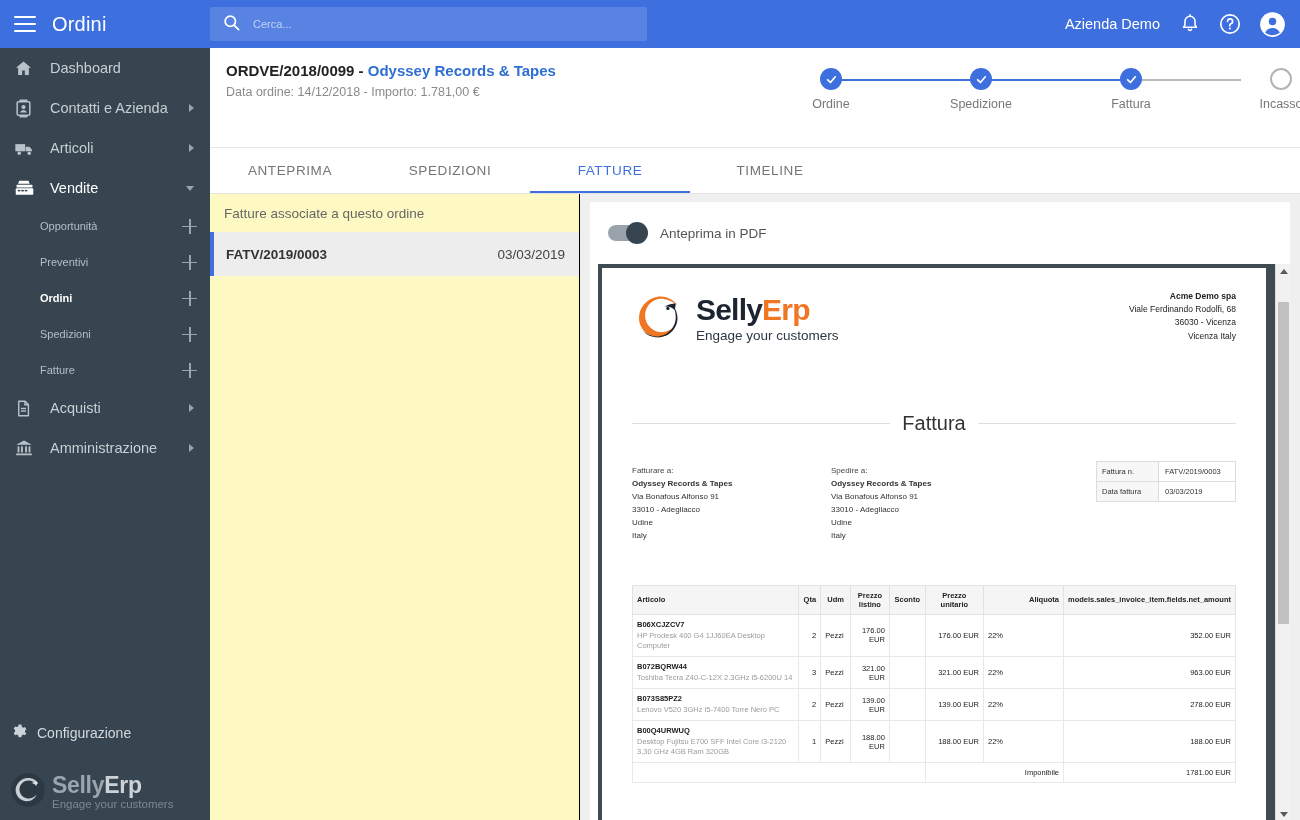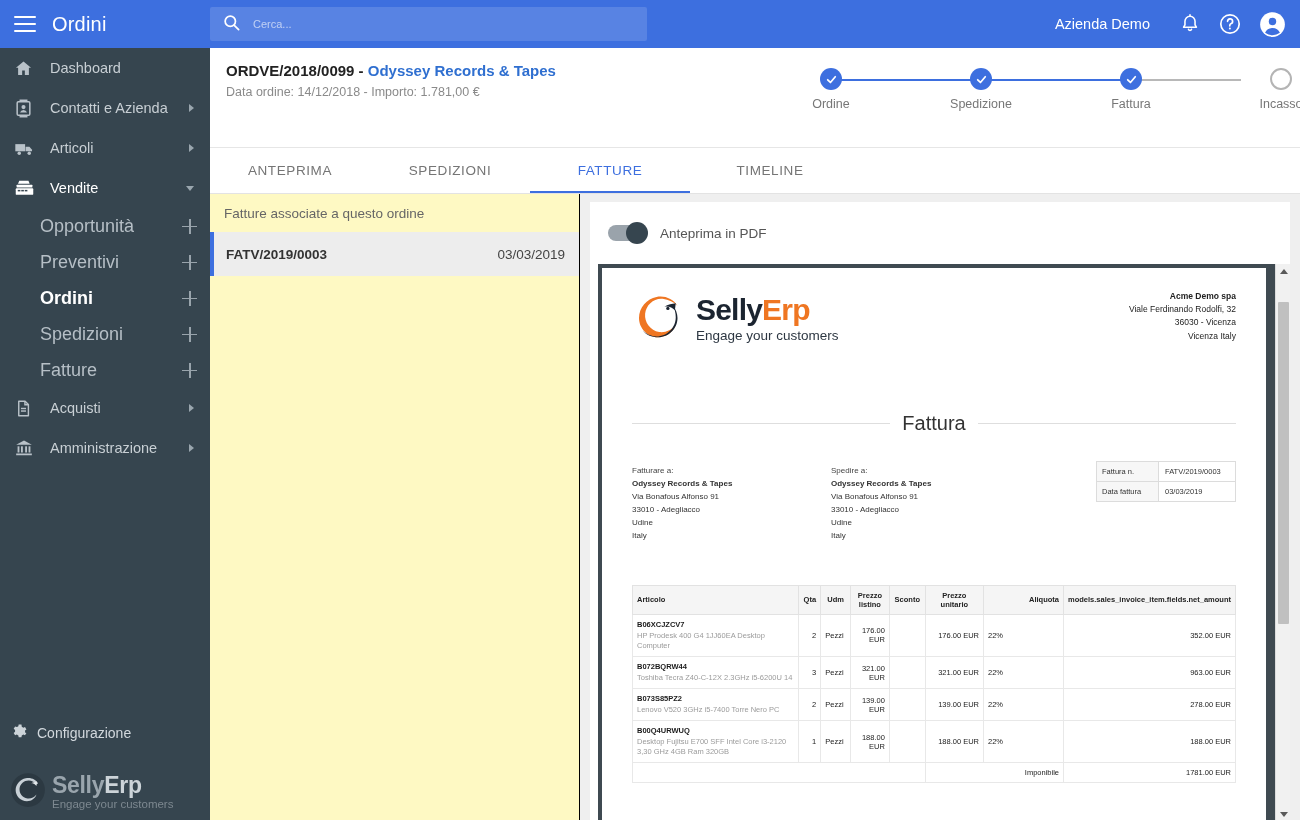--- a/index.html
+++ b/index.html
@@ -35,21 +35,21 @@
   .search-input {
     background: transparent; border: none; outline: none;
     color: #fff; font-size: 11px; margin-left: 12px; width: 360px;
     font-family: "Liberation Sans", sans-serif;
   }
   .search-input::placeholder { color: rgba(255,255,255,0.62); }
   .topbar-right {
     position: absolute; right: 14px; top: 0; height: 48px;
     display: flex; align-items: center; gap: 17px;
   }
-  .company-name { color: #fff; font-size: 14.5px; margin-right: 12px; }
+  .company-name { color: #fff; font-size: 14.5px; margin-right: 2px; }
   .ticon { cursor: pointer; display: flex; align-items: center; }
 
   
   .sidebar {
     position: absolute; top: 48px; left: 0; width: 210px; height: 772px;
     background: #36454f; color: #c3cbd1;
   }
   .nav-item {
     height: 40px; display: flex; align-items: center; padding-left: 14px;
     font-size: 14.5px; color: #c8cfd4; cursor: pointer; position: relative;
@@ -61,21 +61,21 @@
     position: absolute; right: 16px; width: 0; height: 0;
     border-left: 5px solid #9aa6ae; border-top: 4px solid transparent;
     border-bottom: 4px solid transparent;
   }
   .nav-item .caret.down {
     border-left: 4.5px solid transparent; border-right: 4.5px solid transparent;
     border-top: 5px solid #9aa6ae; border-bottom: none;
   }
   .subitem {
     height: 36px; display: flex; align-items: center; padding-left: 40px;
-    font-size: 18px; color: #b6bfc6; cursor: pointer; position: relative;
+    font-size: 11px; color: #b6bfc6; cursor: pointer; position: relative;
   }
   .subitem.active { color: #ffffff; font-weight: bold; }
   .plus {
     position: absolute; right: 13px; width: 15px; height: 15px; cursor: pointer;
   }
   .plus::before, .plus::after {
     content:""; position: absolute; background: #99a4ac;
   }
   .plus::before { left: 0; top: 7px; width: 15px; height: 1.6px; }
   .plus::after  { top: 0; left: 7px; height: 15px; width: 1.6px; }
@@ -529,21 +529,21 @@
                       </svg>
                     </span>
                     <span class="inv-logo-text">
                       <div class="inv-logo-name"><span>Selly</span><i>Erp</i></div>
                       <div class="inv-logo-tag">Engage your customers</div>
                     </span>
                   </div>
 
                   <div class="inv-company">
                     <b>Acme Demo spa</b>
-                    <div>Viale Ferdinando Rodolfi, 32</div>
+                    <div>Viale Ferdinando Rodolfi, 68</div>
                     <div>36030 - Vicenza</div>
                     <div>Vicenza Italy</div>
                   </div>
                 </div>
 
                 <div class="inv-title-wrap">
                   <div class="rule"></div>
                   <div class="inv-title">Fattura</div>
                   <div class="rule"></div>
                 </div>

